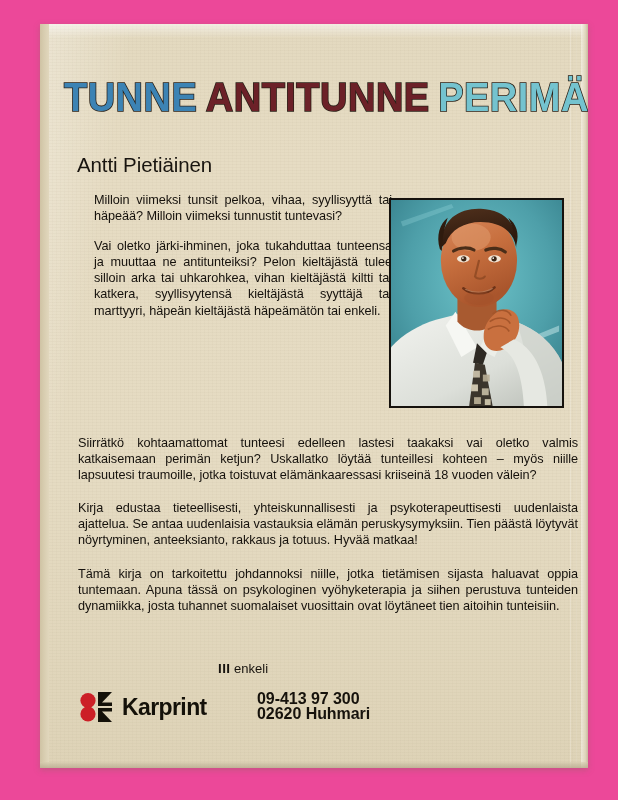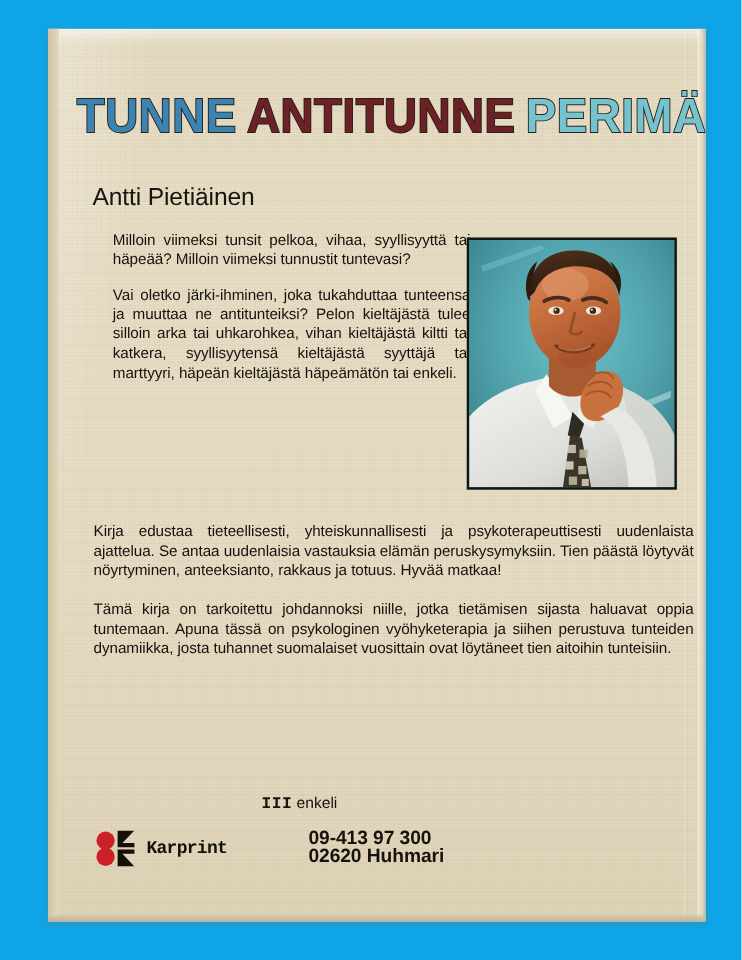--- a/index.html
+++ b/index.html
@@ -11,21 +11,21 @@
     width: 618px;
     height: 800px;
     overflow: hidden;
     font-family: "Liberation Sans", sans-serif;
   }
 
   #scene {
     position: relative;
     width: 618px;
     height: 800px;
-    background: #0ea5e9;
+    background: #ec4899;
   }
 
   
   .book {
     position: absolute;
     left: 40px;
     top: 24px;
     width: 548px;
     height: 744px;
     background:
@@ -164,39 +164,39 @@
   
   .edition {
     position: absolute;
     left: 156px;
     top: 637px;
     font-size: 13px;
     color: #17130e;
     font-family: "Liberation Sans", sans-serif;
   }
   .edition .roman {
-    font-family: Liberation Mono, monospace;
+    font-family: Liberation Sans, sans-serif;
     font-weight: 700;
     font-size: 13.5px;
     letter-spacing: 0.4px;
   }
 
   
   .publisher {
     position: absolute;
     left: 16px;
     top: 668px;
     display: flex;
     align-items: center;
     gap: 5px;
   }
   .logo-mark { width: 40px; height: 30px; display: block; }
   .logo-word {
-    font-family: Liberation Mono, monospace;
-    font-size: 15px;
+    font-family: Liberation Sans, sans-serif;
+    font-size: 23px;
     font-weight: 700;
     color: #141109;
     letter-spacing: -0.6px;
     line-height: 1;
     margin-left: -1px;
   }
 
   .contact {
     position: absolute;
     left: 195px;
@@ -322,20 +322,21 @@
           <path d="M104 118 C114 108 126 110 130 120 C134 132 128 146 116 152 C106 157 96 152 95 142 C94 132 98 124 104 118 Z" fill="#c9703f"></path>
           <path d="M104 116 C112 110 120 112 123 118" stroke="#a4552a" stroke-width="1.6" fill="none"></path>
           <path d="M101 124 C110 118 119 120 122 126" stroke="#a4552a" stroke-width="1.6" fill="none"></path>
           <path d="M99 132 C108 126 117 128 121 134" stroke="#a4552a" stroke-width="1.6" fill="none"></path>
 
           <path d="M112 150 C124 156 134 172 136 210 L160 210 C158 172 144 150 126 142 Z" fill="#e6e8e2"></path>
         </svg>
       </div>
 
       <div class="col-full">
+        <p class="para">Siirrätkö kohtaamattomat tunteesi edelleen lastesi taakaksi vai oletko valmis katkaisemaan perimän ketjun? Uskallatko löytää tunteillesi kohteen – myös niille lapsuutesi traumoille, jotka toistuvat elämänkaaressasi kriiseinä 18 vuoden välein?</p>
         <p class="para">Kirja edustaa tieteellisesti, yhteiskunnallisesti ja psykoterapeuttisesti uudenlaista ajattelua. Se antaa  uudenlaisia vastauksia elämän peruskysymyksiin. Tien päästä löytyvät nöyrtyminen, anteeksianto, rakkaus ja totuus. Hyvää matkaa!</p>
         <p class="para">Tämä kirja on tarkoitettu johdannoksi niille, jotka tietämisen sijasta haluavat oppia tuntemaan. Apuna tässä on psykologinen vyöhyketerapia ja siihen perustuva tunteiden dynamiikka, josta tuhannet suomalaiset vuosittain ovat löytäneet tien aitoihin tunteisiin.</p>
       </div>
 
       <div class="edition">
         <span class="roman">III</span>
         <span>enkeli</span>
       </div>
 
       <div class="publisher">

